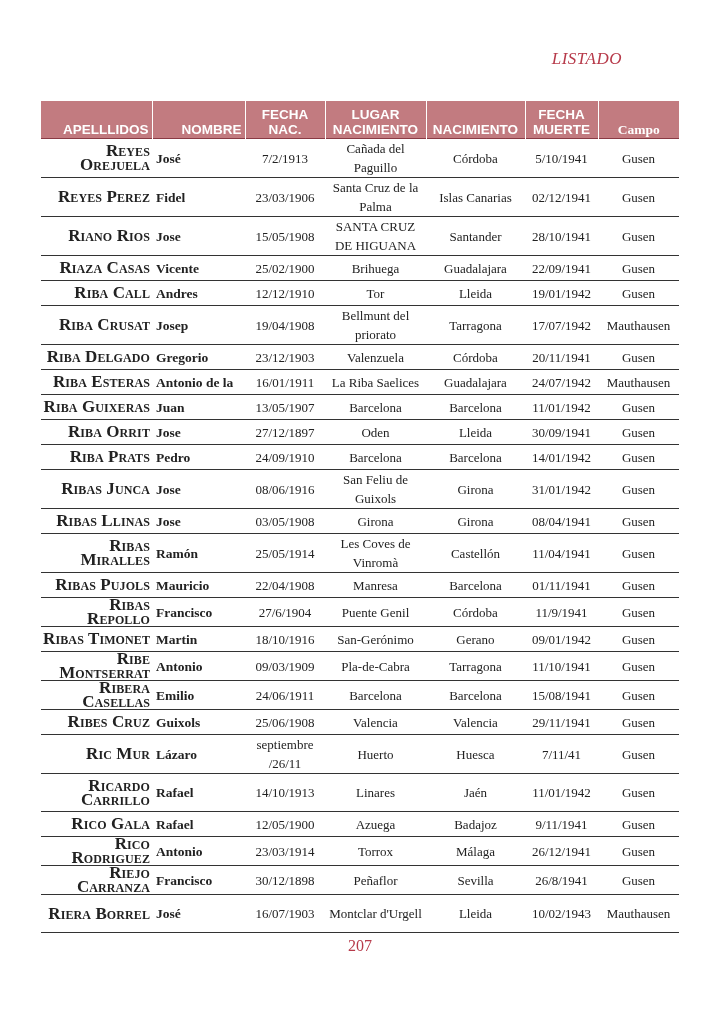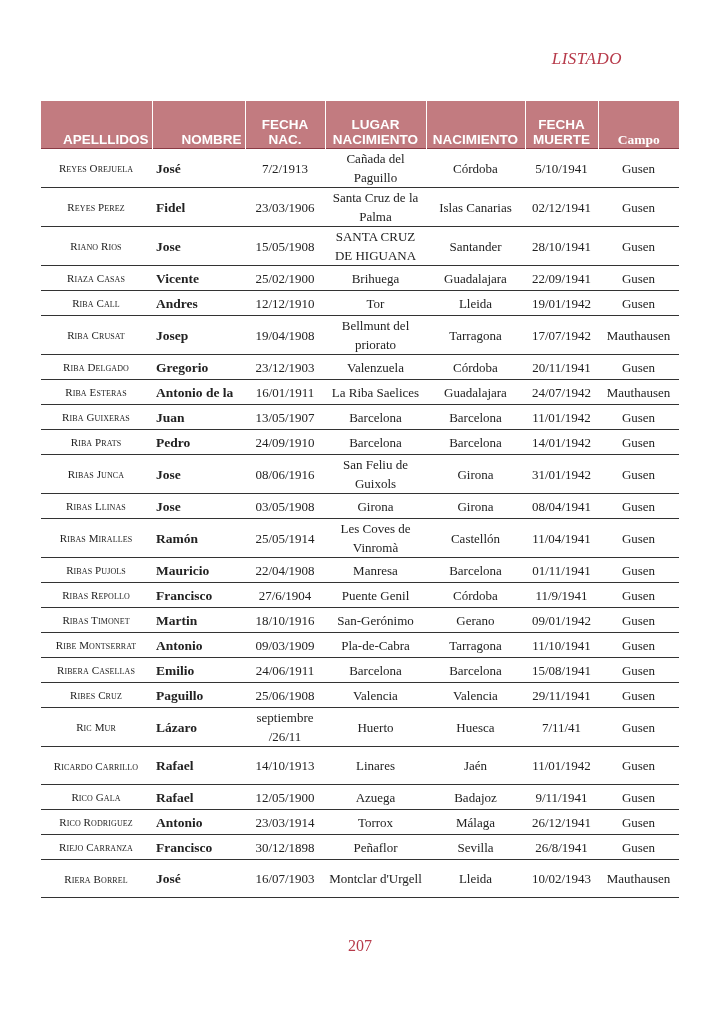--- a/index.html
+++ b/index.html
@@ -1,27 +1,27 @@
 <!DOCTYPE html>
 <html><head>
 <meta charset="utf-8">
 <style>
   html, body { margin: 0; padding: 0; background: #ffffff; }
   body { width: 720px; height: 1016px; position: relative; overflow: hidden; font-family: "Liberation Serif", "DejaVu Serif", serif; color: #222; }
   .section-title { position: absolute; top: 49px; right: 98px; font-style: italic; font-size: 17px; color: #b73a4a; letter-spacing: 0.5px; }
   table { position: absolute; left: 41px; top: 101px; width: 638px; border-collapse: collapse; table-layout: fixed; }
   col.c1 { width: 111px; } col.c2 { width: 93px; } col.c3 { width: 80px; } col.c4 { width: 101px; }
   col.c5 { width: 99px; } col.c6 { width: 73px; } col.c7 { width: 81px; }
-  thead th { background: #c27b80; color: #ffffff; font-family: "Liberation Sans", "DejaVu Sans", sans-serif; font-weight: bold; font-size: 13.5px; line-height: 15px; vertical-align: bottom; padding: 16px 3px 1px 3px; border-right: 1px solid #ffffff; height: 30px; text-align: center; }
+  thead th { background: #c27b80; color: #ffffff; font-family: "Liberation Sans", "DejaVu Sans", sans-serif; font-weight: bold; font-size: 13.5px; line-height: 15px; vertical-align: bottom; padding: 6px 3px 1px 3px; border-right: 1px solid #ffffff; height: 30px; text-align: center; }
   thead th.left { text-align: right; }
   thead th:last-child { border-right: none; font-family: Liberation Serif, serif; }
   thead tr { border-bottom: 1px solid #8a3a44; }
   tbody td { font-size: 13px; line-height: 19px; padding: 0 2px; text-align: center; vertical-align: middle; border-bottom: 1.5px solid #333; height: 24px; }
   tbody tr.tall td { height: 37px; }
-  td.surname { text-align: center; font-variant: small-caps; font-weight: normal; font-size: 11px; letter-spacing: 0.1px; line-height: 14px; padding-left: 1px; }
+  td.surname { text-align: right; font-variant: small-caps; font-weight: bold; font-size: 17px; letter-spacing: 0.1px; line-height: 14px; padding-left: 1px; }
   td.name { text-align: left; font-weight: bold; font-size: 13.5px; padding-left: 4px; }
   .page-number { position: absolute; top: 937px; left: 0; width: 720px; text-align: center; font-size: 16px; color: #b73a4a; }
 </style>
 </head>
 <body>
 
 <div class="section-title">LISTADO</div>
 
 <table>
   <colgroup>
@@ -120,20 +120,29 @@
       <tr>
         <td class="surname">Riba Guixeras</td>
         <td class="name">Juan</td>
         <td>13/05/1907</td>
         <td>Barcelona</td>
         <td>Barcelona</td>
         <td>11/01/1942</td>
         <td>Gusen</td>
       </tr>
       <tr>
+        <td class="surname">Riba Orrit</td>
+        <td class="name">Jose</td>
+        <td>27/12/1897</td>
+        <td>Oden</td>
+        <td>Lleida</td>
+        <td>30/09/1941</td>
+        <td>Gusen</td>
+      </tr>
+      <tr>
         <td class="surname">Riba Prats</td>
         <td class="name">Pedro</td>
         <td>24/09/1910</td>
         <td>Barcelona</td>
         <td>Barcelona</td>
         <td>14/01/1942</td>
         <td>Gusen</td>
       </tr>
       <tr class="tall">
         <td class="surname">Ribas Junca</td>
@@ -202,21 +211,21 @@
         <td class="surname">Ribera Casellas</td>
         <td class="name">Emilio</td>
         <td>24/06/1911</td>
         <td>Barcelona</td>
         <td>Barcelona</td>
         <td>15/08/1941</td>
         <td>Gusen</td>
       </tr>
       <tr>
         <td class="surname">Ribes Cruz</td>
-        <td class="name">Paguillo</td>
+        <td class="name">Guixols</td>
         <td>25/06/1908</td>
         <td>Valencia</td>
         <td>Valencia</td>
         <td>29/11/1941</td>
         <td>Gusen</td>
       </tr>
       <tr class="tall">
         <td class="surname">Ric Mur</td>
         <td class="name">Lázaro</td>
         <td>septiembre /26/11</td>

